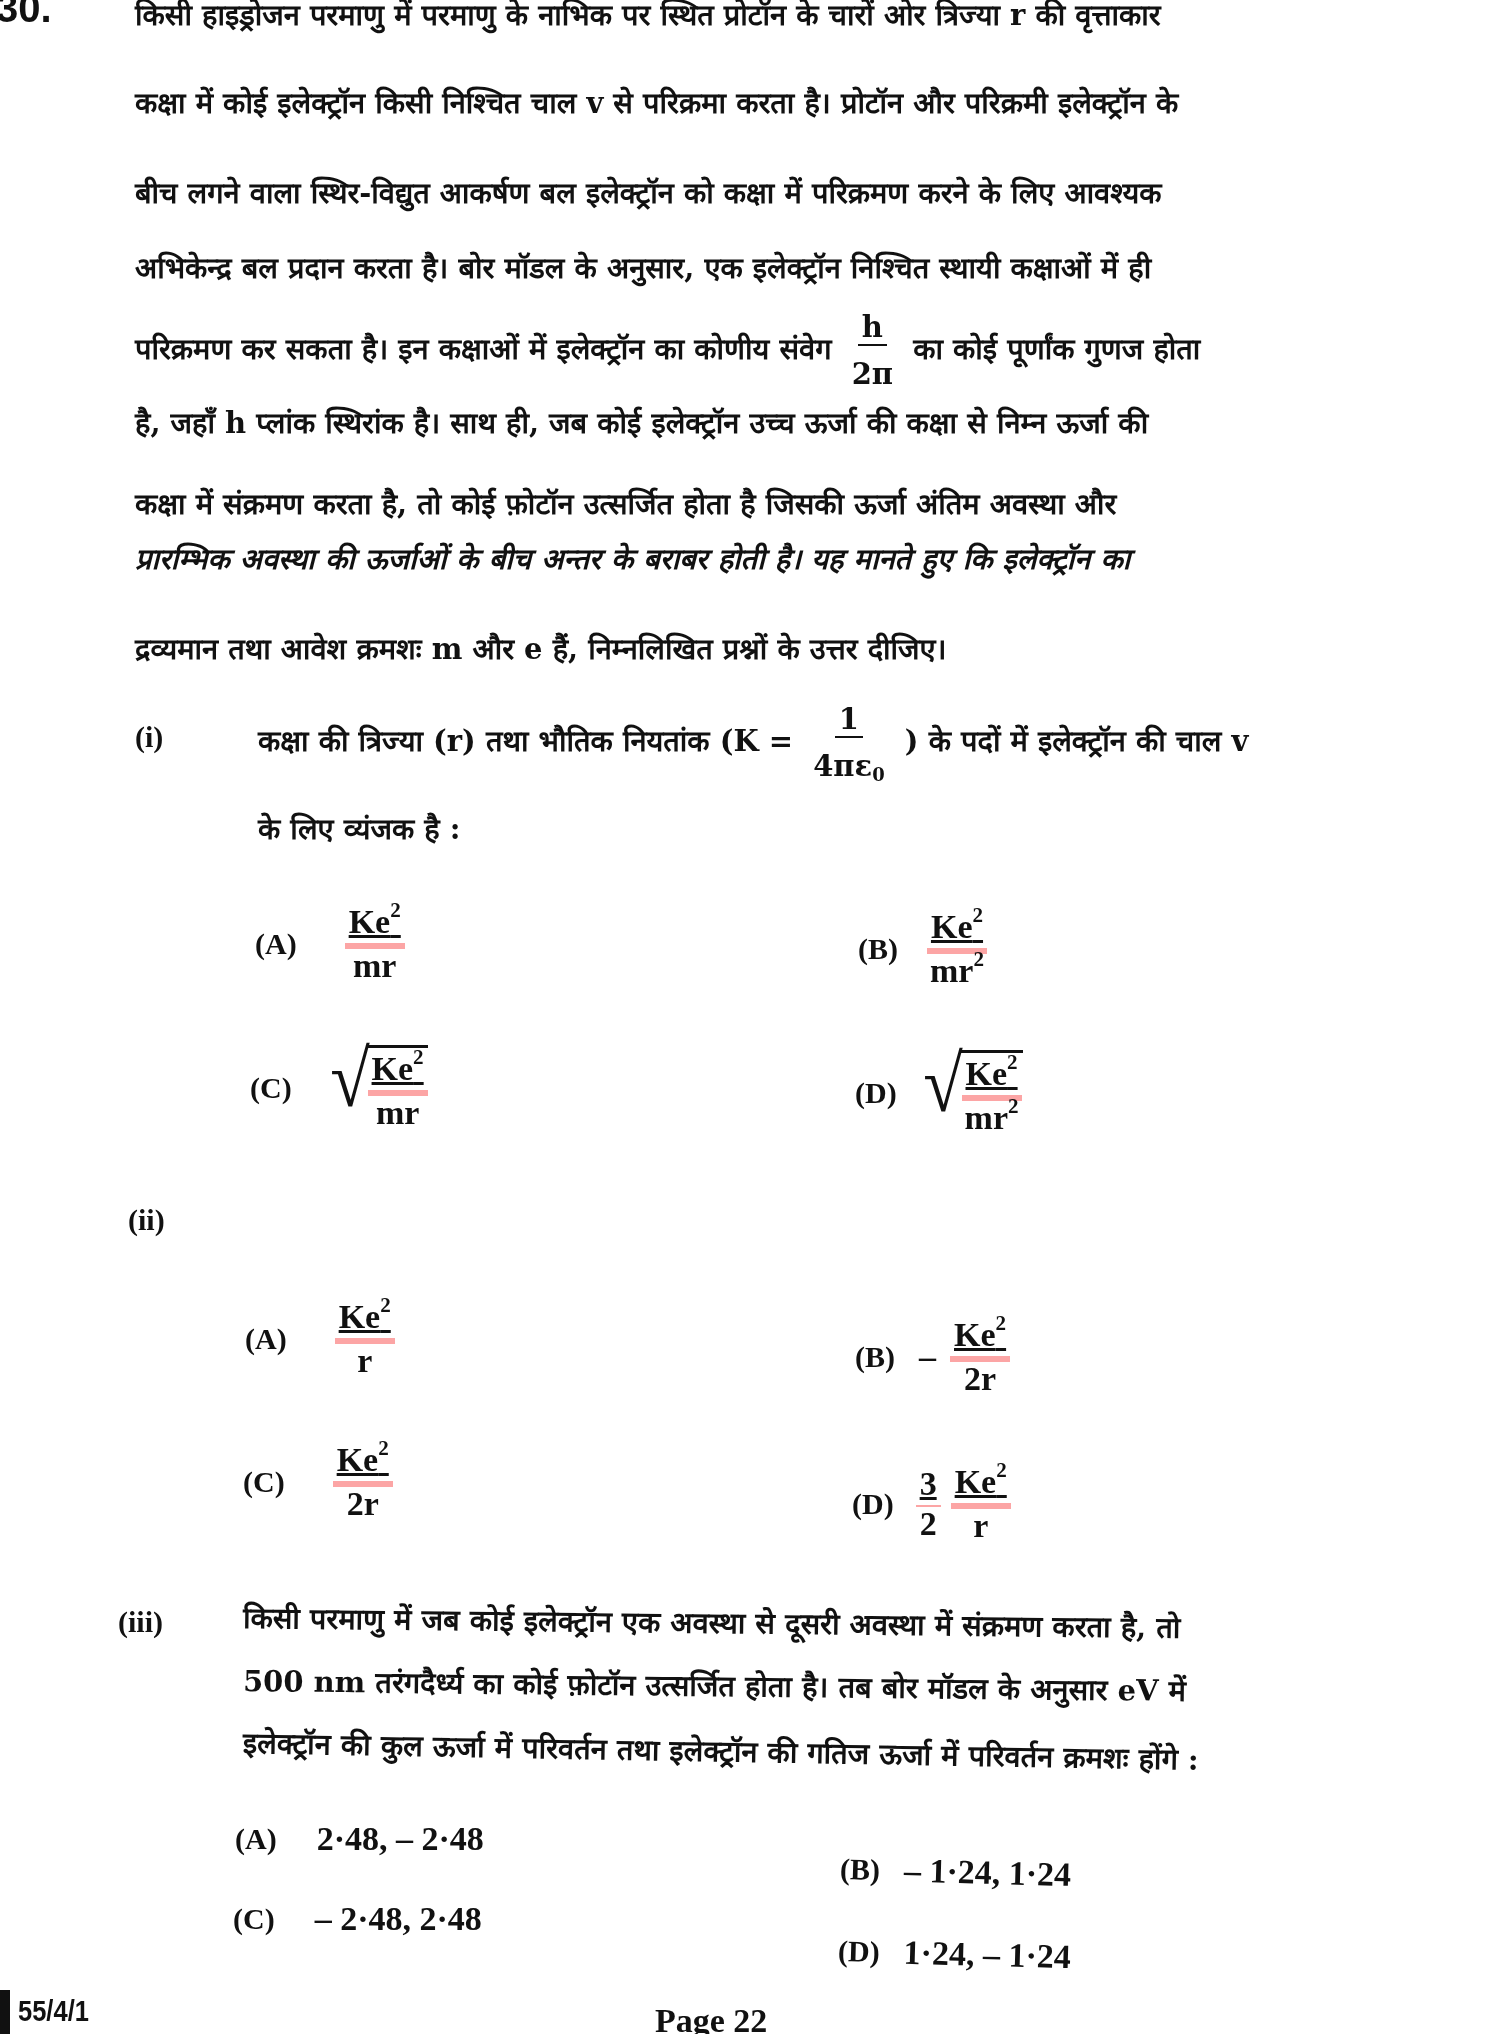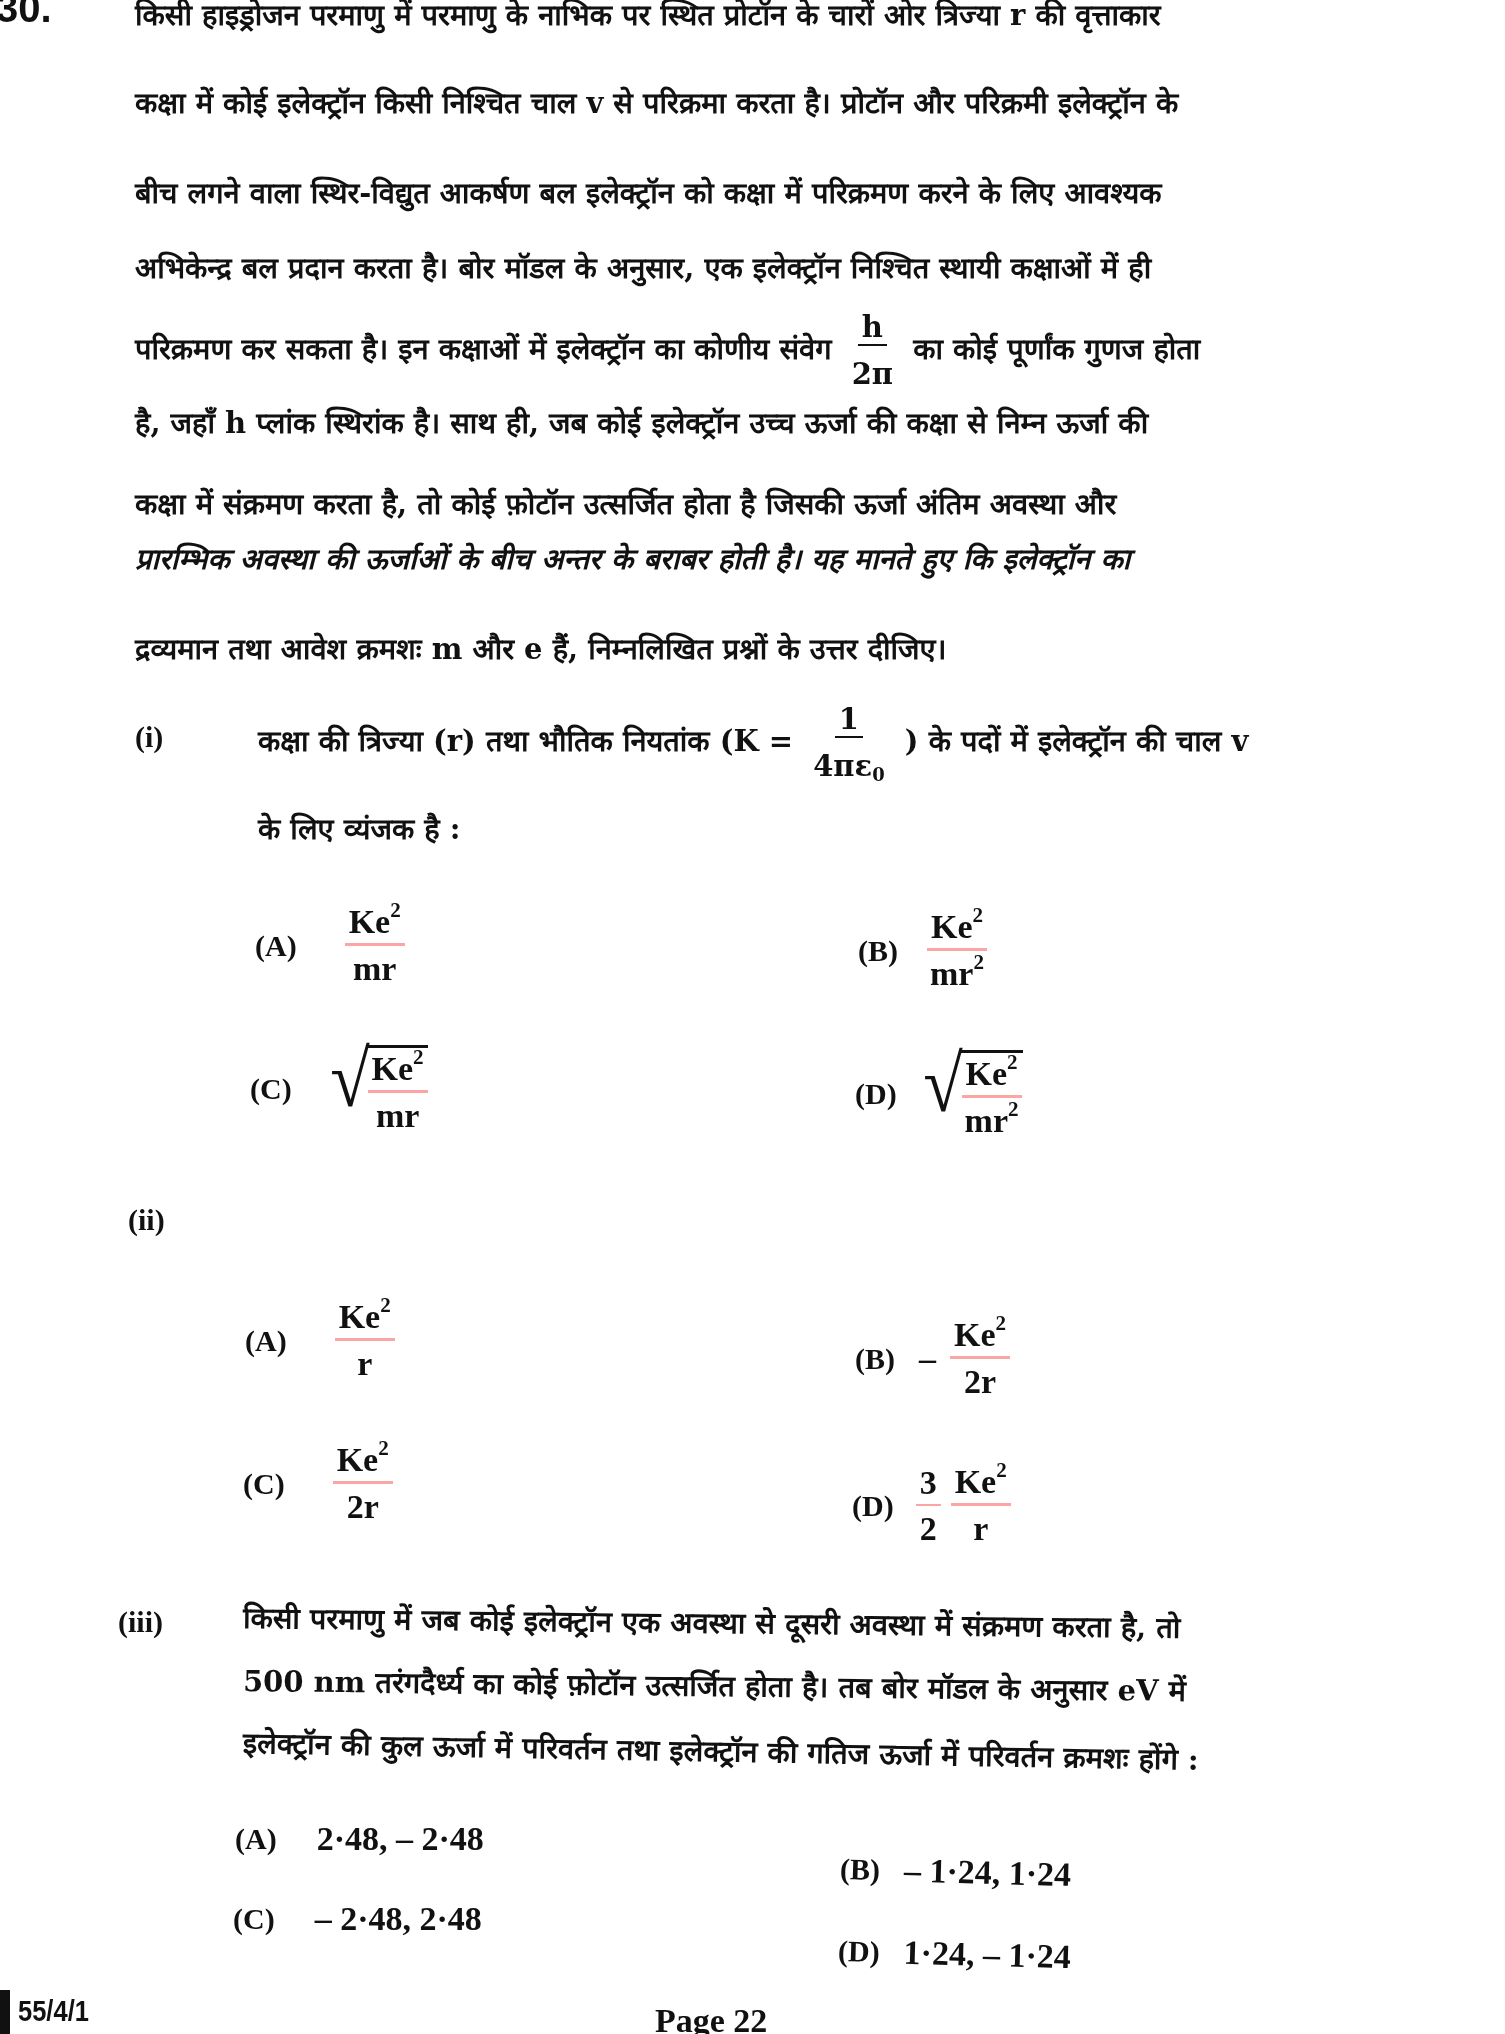--- a/index.html
+++ b/index.html
@@ -80,25 +80,26 @@
       font-size: 30px;
       margin-right: 48px;
     }
     .mfrac {
       display: inline-flex;
       flex-direction: column;
       align-items: center;
       line-height: 1.0;
     }
     .mfrac .num {
-      border-bottom: 3px solid #fca5a5;
+      border-bottom: 6px solid #fca5a5;
       padding: 0 4px 4px 4px;
+      text-decoration: underline;
     }
     .mfrac .den {
-      padding: 6px 4px 0 4px;
+      padding: 0 4px 0 4px;
     }
     sup { font-size: 0.62em; vertical-align: 0.75em; line-height: 0; }
     sub { font-size: 0.62em; vertical-align: -0.3em; line-height: 0; }
     .sqrt {
       display: inline-flex;
       align-items: stretch;
     }
     .sqrt .radical {
       font-size: 80px;
       line-height: 1;

